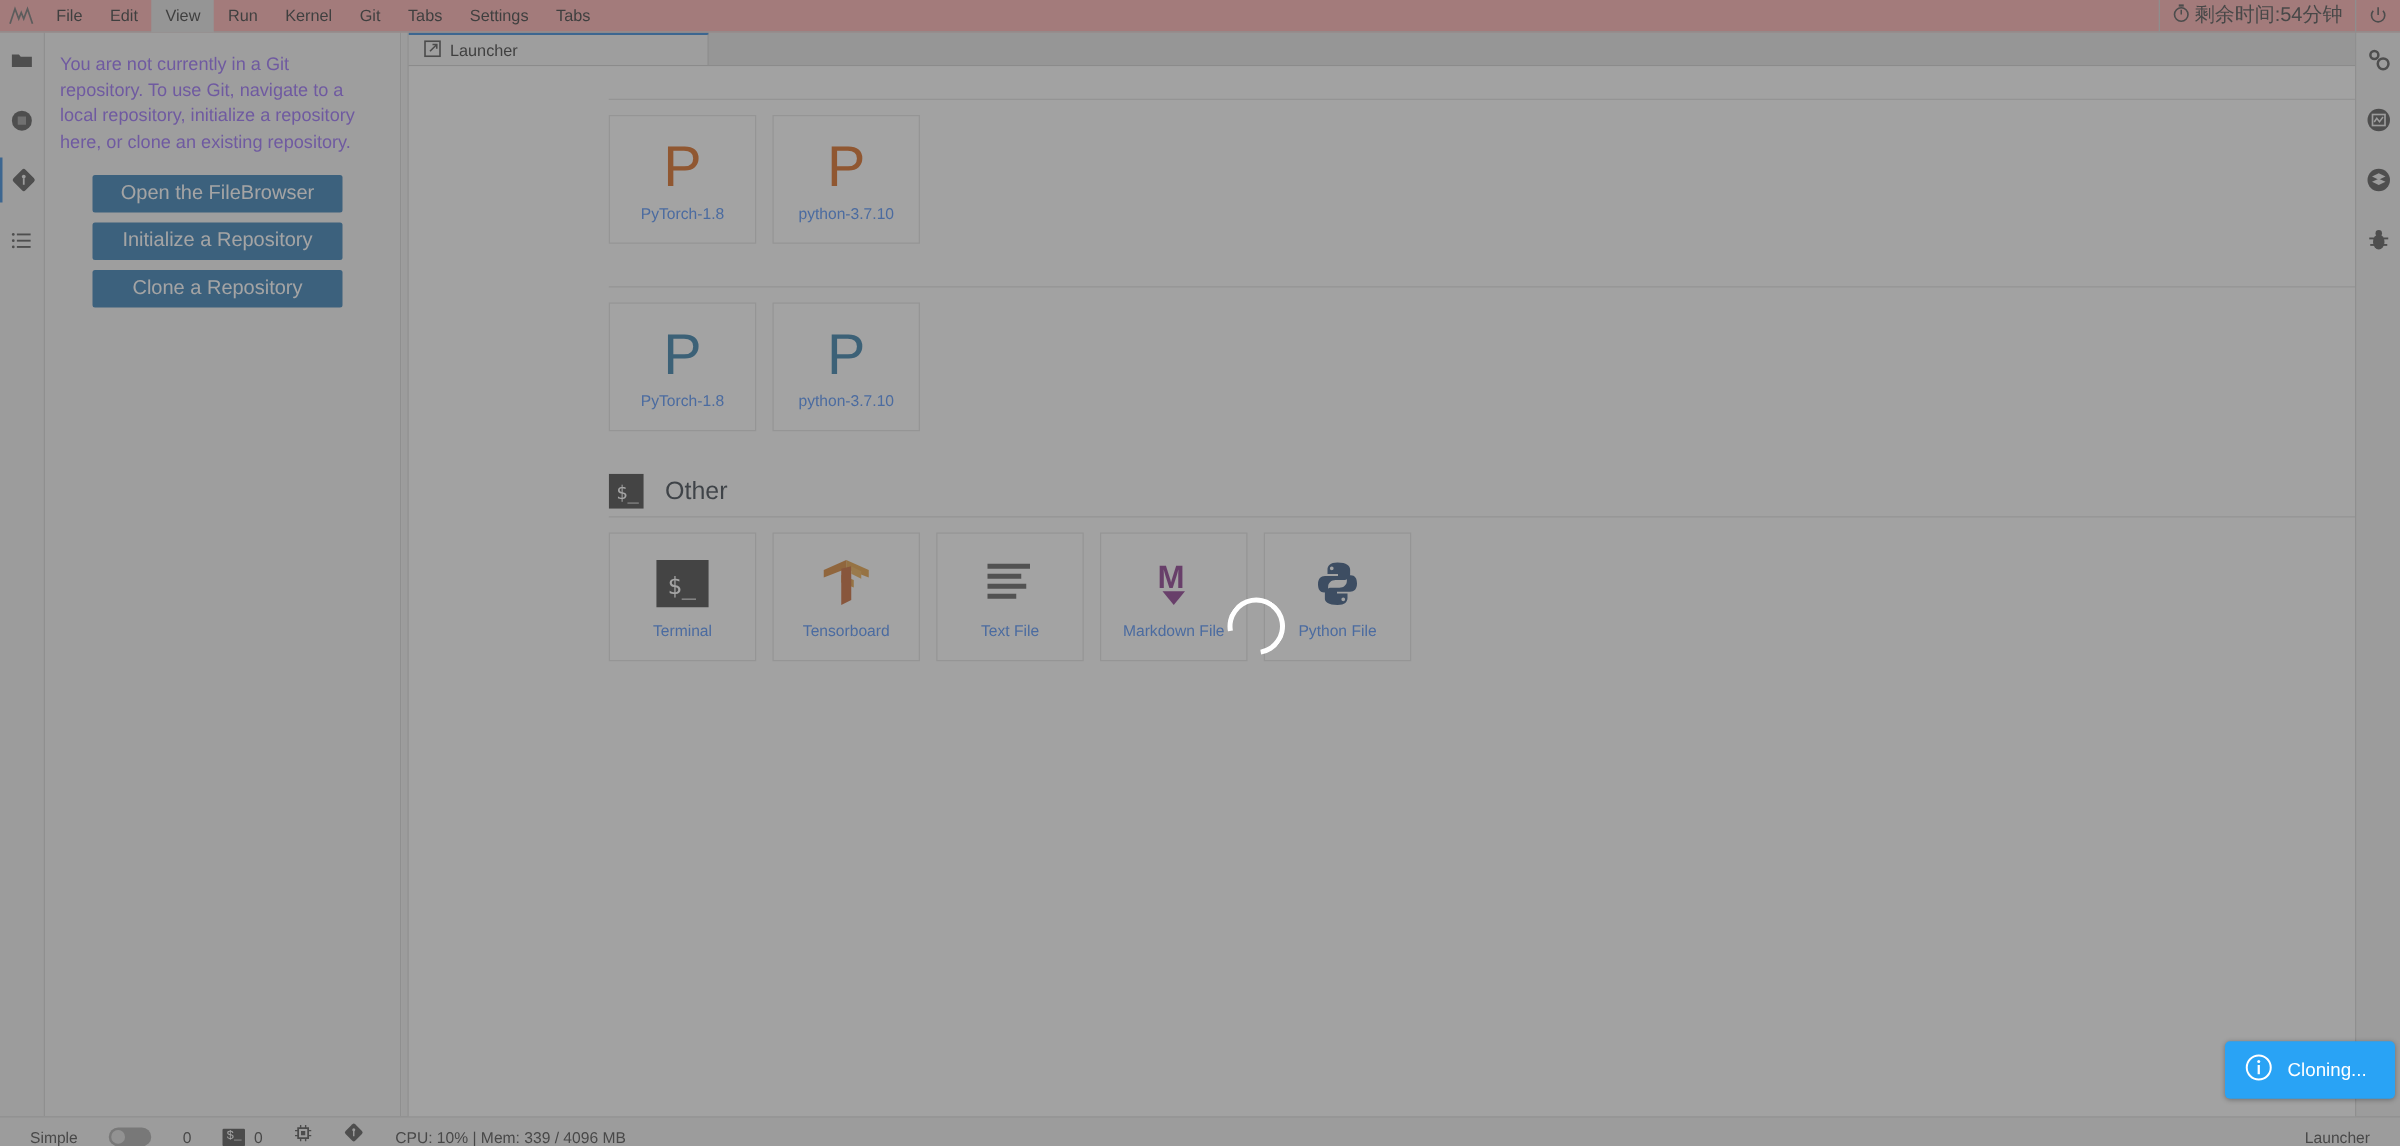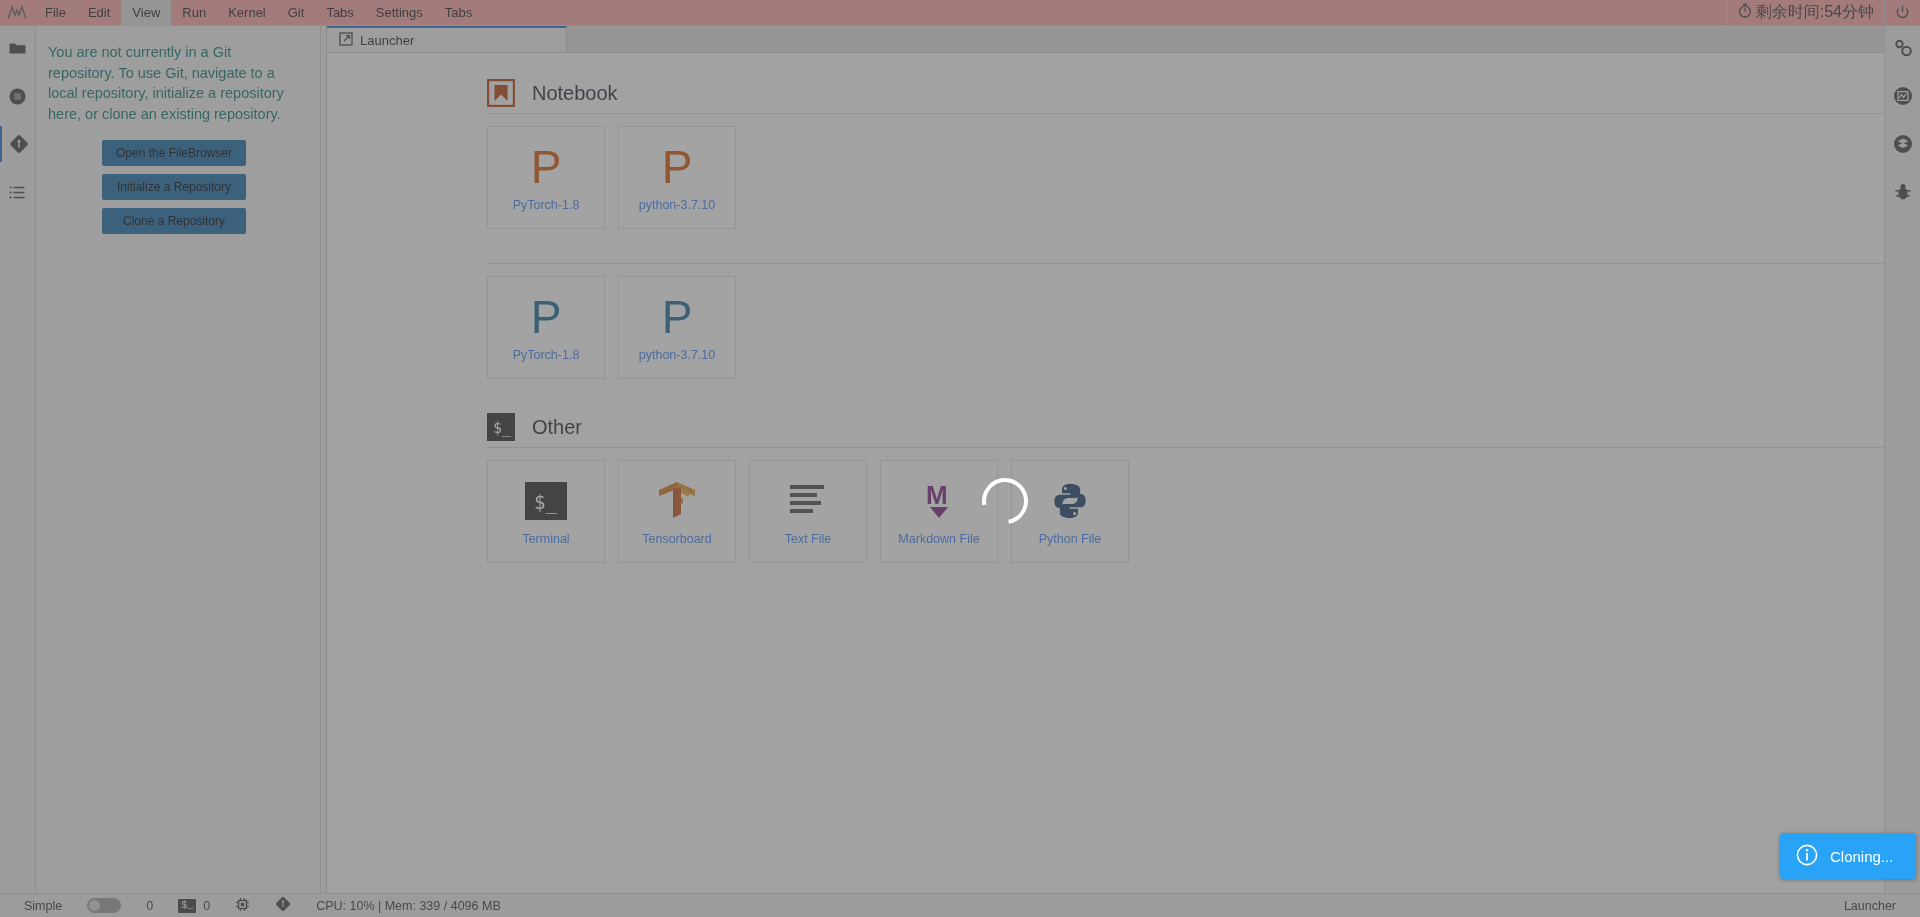--- a/index.html
+++ b/index.html
@@ -77,31 +77,31 @@
   .act-btn.selected { border-left: 2px solid #1976d2; }
 
   
   .git-panel {
     width: 285px; flex: 0 0 285px;
     background: #f2f2f2;
     border-right: 1px solid #d0d0d0;
     padding: 16px 20px 0 12px;
   }
   .git-msg {
-    font-size: 14.5px; line-height: 1.42; color: #0f766e;
+    font-size: 14.5px; line-height: 1.42; color: #8b5cf6;
     margin-bottom: 16px;
   }
   .git-btn {
     display: block;
-    width: 144px;
+    width: 200px;
     margin: 0 auto 8px auto;
     padding: 6px 0;
     background: #1a6aa8;
-    color: #000000;
-    font-size: 12px;
+    color: #ffffff;
+    font-size: 16px;
     text-align: center;
     border: none; border-radius: 2px;
     font-family: "Liberation Sans", sans-serif;
   }
 
   
   .splitter { width: 5px; flex: 0 0 5px; background: #eeeeee; }
 
   
   .dock { flex: 1 1 auto; display: flex; flex-direction: column; min-width: 0;
@@ -179,21 +179,21 @@
     padding: 0 22px 0 16px;
     font-size: 15px;
     box-shadow: 0 1px 4px rgba(0,0,0,0.3);
   }
 
   
   .statusbar {
     height: 24px; flex: 0 0 24px;
     background: #eeeeee;
     border-top: 1px solid #d0d0d0;
-    display: flex; align-items: center;
+    display: flex; align-items: flex-end;
     font-size: 12.5px; color: #333;
     padding: 0 10px 0 24px;
     gap: 25px;
   }
   .status-right { margin-left: auto; padding-right: 14px; }
   .toggle {
     width: 34px; height: 15px; border-radius: 8px;
     background: #9e9e9e; position: relative; display: inline-block;
   }
   .toggle::after {
@@ -319,29 +319,20 @@
               <polyline points="7,3.6 10.4,3.6 10.4,7" fill="none" stroke="#3c3c3c" stroke-width="1.3"></polyline>
             </svg>
           </span>
           <span>Launcher</span>
         </div>
       </div>
 
       <div class="launcher">
         <div class="launcher-inner">
 
-          <div class="section-head">
-            <span class="section-icon">
-              <svg width="28" height="28" viewBox="0 0 28 28">
-                <rect x="0.9" y="0.9" width="26.2" height="26.2" fill="none" stroke="#b5400d" stroke-width="2.6"></rect>
-                <path d="M7.5 6 h13 v16 l-6.5 -6.4 l-6.5 6.4 z" fill="#b5400d"></path>
-              </svg>
-            </span>
-            <span class="section-title">Notebook</span>
-          </div>
           <div class="section-rule"></div>
           <div class="card-row">
             <div class="card">
               <span class="card-icon">
                   <span class="kernel-p orange">P</span>
                 </span>
               <span class="card-label">PyTorch-1.8</span>
             </div>
             <div class="card">
               <span class="card-icon">

